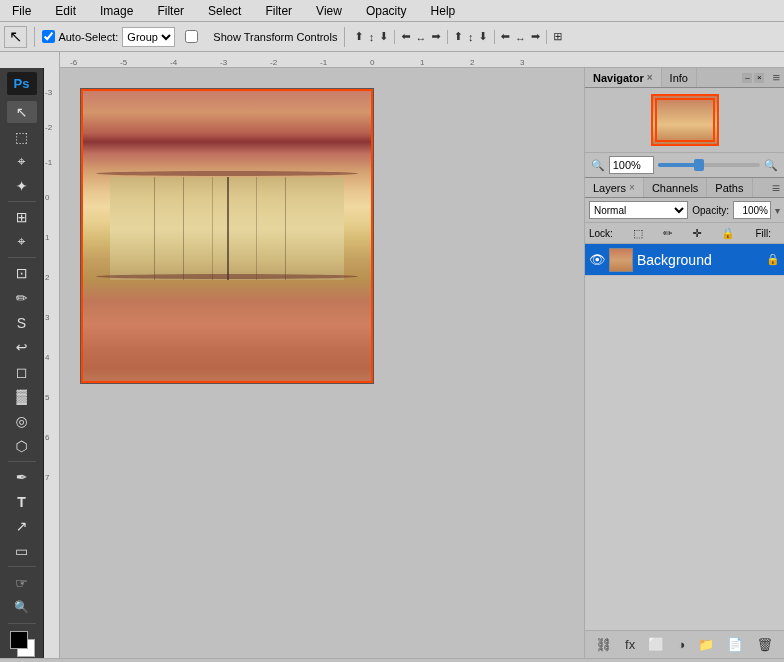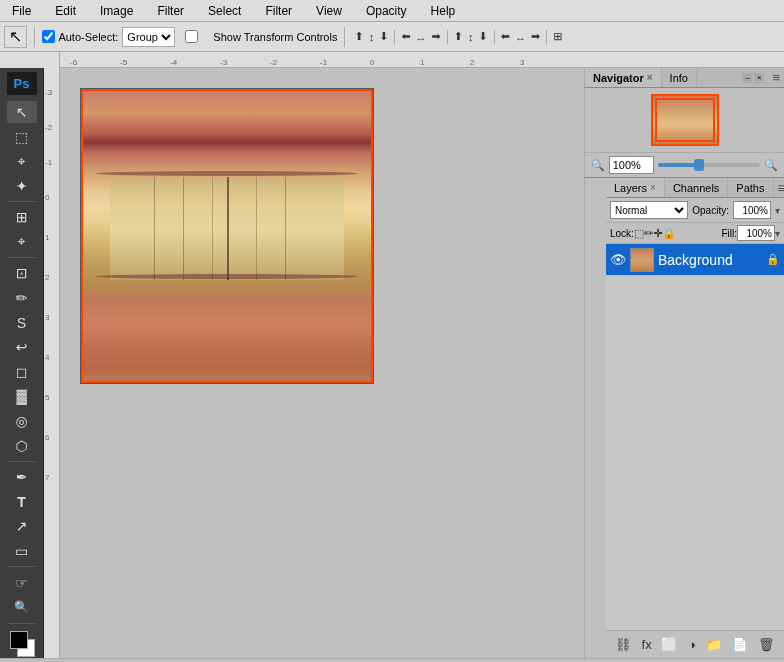--- a/index.html
+++ b/index.html
@@ -49,33 +49,33 @@
     .panel-tab-x { font-size: 10px; margin-left: 3px; color: #666; }
     .panel-nav-content { display: flex; align-items: center; justify-content: center; padding: 6px; background: #c0c0c0; }
     .nav-thumb { width: 68px; height: 52px; background: linear-gradient(180deg, #c87b5a 0%, #d4a070 30%, #e8c085 60%, #c08050 100%); border: 2px solid #ff4400; position: relative; }
     .nav-zoom-bar { display: flex; align-items: center; padding: 3px 6px; gap: 4px; border-top: 1px solid #aaa; }
     .zoom-input { width: 45px; height: 18px; font-size: 11px; border: 1px solid #888; padding: 0 3px; }
     .zoom-bar-track { flex: 1; height: 4px; background: #aaa; border-radius: 2px; position: relative; }
     .zoom-bar-fill { position: absolute; left: 0; top: 0; height: 100%; width: 40%; background: #4488cc; border-radius: 2px; }
     .zoom-bar-thumb { position: absolute; top: -4px; left: 40%; width: 10px; height: 12px; background: #4488cc; border-radius: 2px; transform: translateX(-50%); }
 
     
-    #layers-panel { flex: 1; display: flex; flex-direction: column; background: #c0c0c0; margin-left: 21px; }
+    #layers-panel { flex: 1; display: flex; flex-direction: column; background: #c0c0c0; }
     .layers-tabs { display: flex; align-items: center; background: #b8b8b8; border-bottom: 1px solid #888; height: 20px; }
     .layers-tab { padding: 2px 8px; font-size: 11px; cursor: pointer; border-right: 1px solid #aaa; height: 100%; display: flex; align-items: center; }
     .layers-tab.active { background: #c0c0c0; }
     .layers-menu-btn { margin-left: auto; padding: 0 4px; cursor: pointer; font-size: 14px; color: #555; }
 
     .layers-controls { padding: 3px 4px; display: flex; align-items: center; gap: 4px; border-bottom: 1px solid #aaa; }
     .blend-select { flex: 1; height: 18px; font-size: 10px; border: 1px solid #888; background: white; }
     .opacity-label { font-size: 10px; }
     .opacity-input { width: 38px; height: 18px; font-size: 10px; border: 1px solid #888; padding: 0 2px; text-align: right; }
     .opacity-arr { font-size: 10px; color: #555; }
 
-    .lock-row { padding: 2px 4px; display: flex; align-items: center; gap: 0; border-bottom: 1px solid #aaa; font-size: 10px; }
+    .lock-row { padding: 2px 4px; display: flex; align-items: center; gap: 20px; border-bottom: 1px solid #aaa; font-size: 10px; }
     .lock-icon { font-size: 11px; cursor: pointer; }
     .fill-label { margin-left: auto; }
     .fill-input { width: 38px; height: 16px; font-size: 10px; border: 1px solid #888; padding: 0 2px; text-align: right; }
 
     .layers-list { flex: 1; background: #c8c8c8; overflow-y: auto; }
     .layer-item { display: flex; align-items: center; height: 32px; padding: 0 4px; gap: 4px; cursor: pointer; border-bottom: 1px solid #bbb; }
     .layer-item.selected { background: #1166cc; color: white; }
     .layer-eye { font-size: 13px; cursor: pointer; width: 16px; text-align: center; }
     .layer-thumb { width: 24px; height: 24px; background: linear-gradient(180deg, #c87b5a 0%, #d4a070 50%, #c08050 100%); border: 1px solid #888; flex-shrink: 0; }
     .layer-name { font-size: 14px; flex: 1; }

